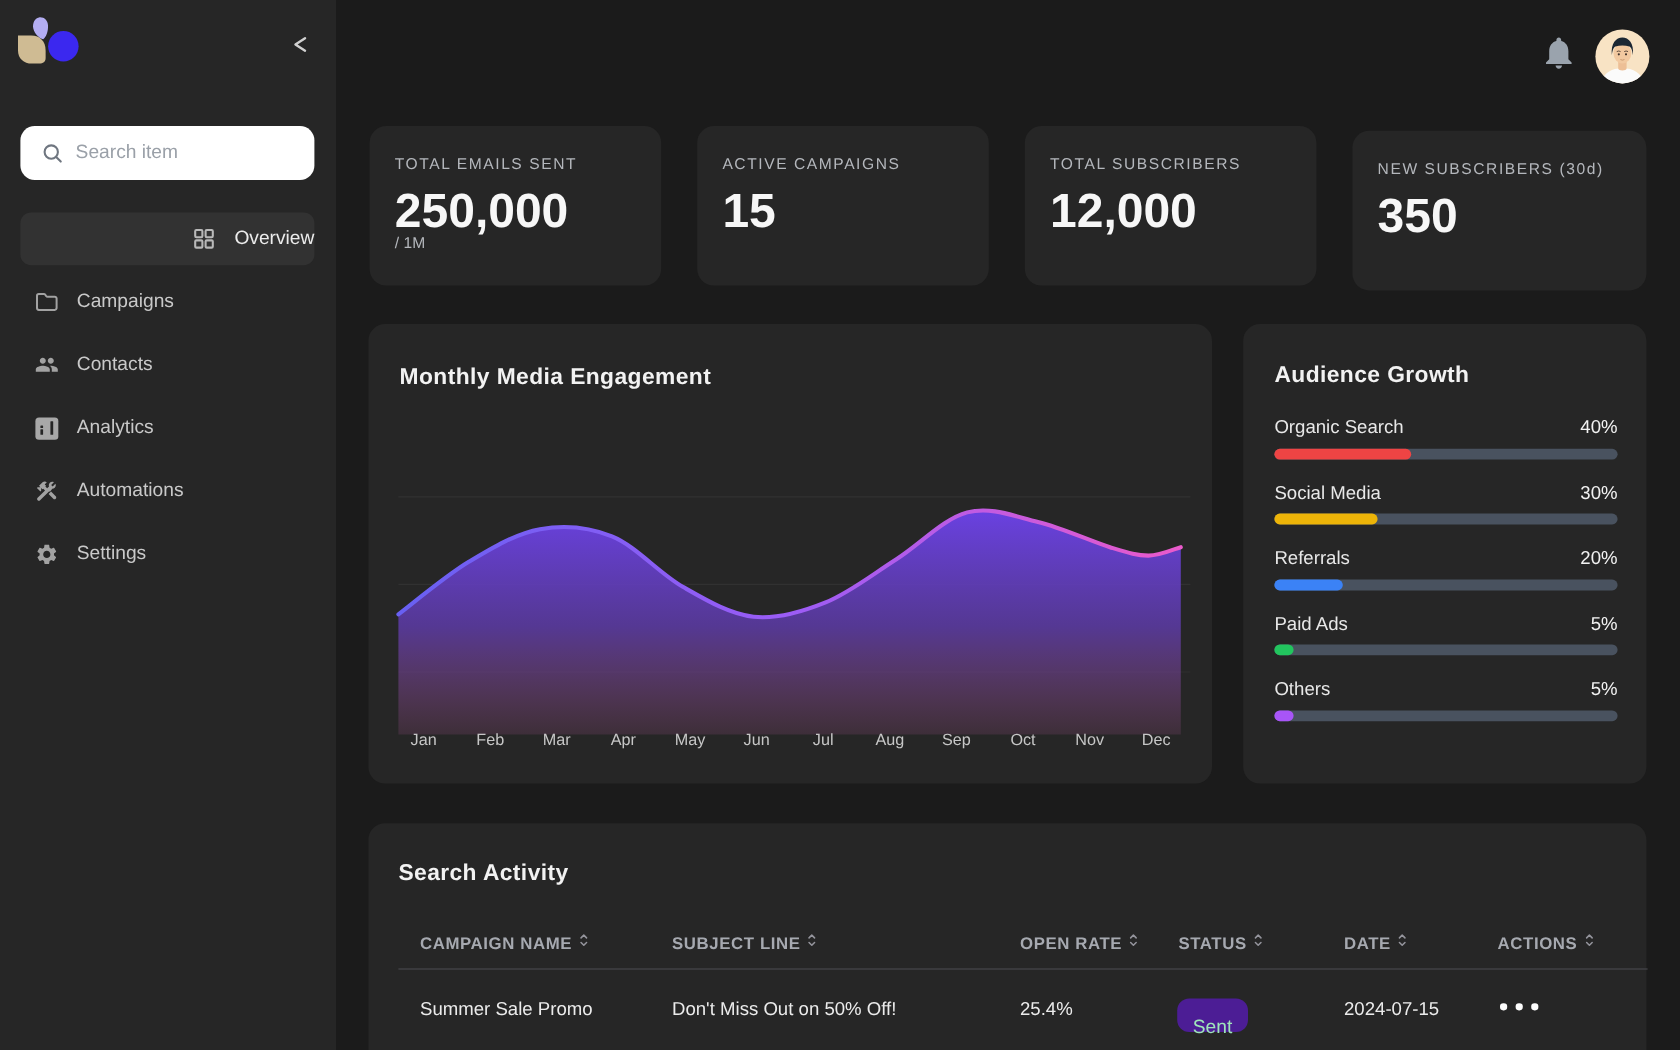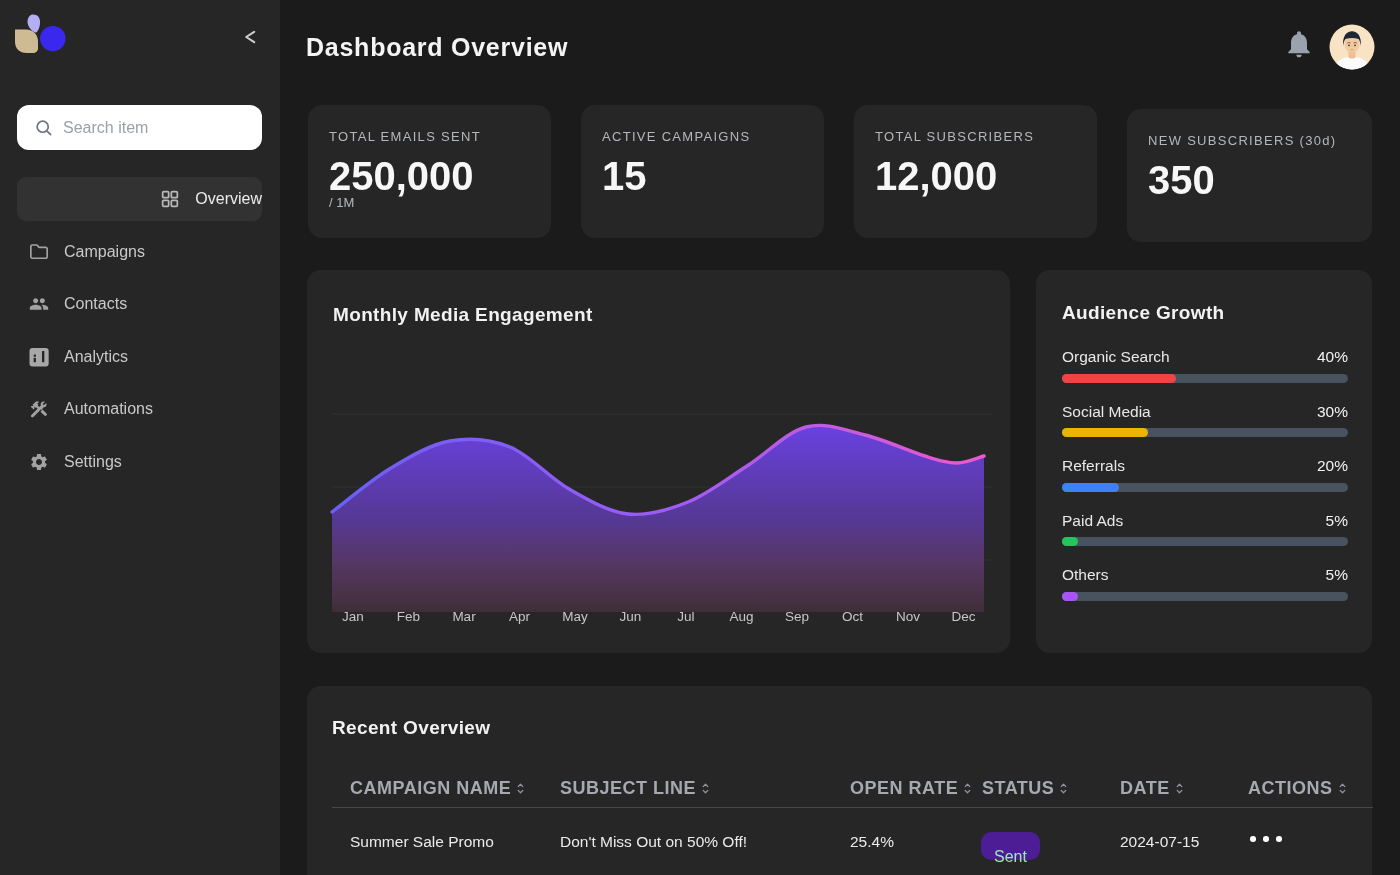--- a/index.html
+++ b/index.html
@@ -23,21 +23,21 @@
 .stat-label { position:absolute; left:21px; top:24px; font-size:13px; color:#b4b7bc; letter-spacing:1.3px; }
 .stat-value { position:absolute; left:21px; top:49px; font-size:40px; font-weight:700; color:#f7f7f7; }
 .stat-sub { position:absolute; left:21px; top:90px; font-size:13px; color:#b4b7bc; }
 .ctitle { font-size:19px; font-weight:700; color:#f2f2f2; position:absolute; letter-spacing:0.35px; }
 
 .arow-label { position:absolute; left:26px; font-size:15.5px; color:#e8e8e8; }
 .arow-val { position:absolute; right:24px; font-size:15.5px; color:#f2f2f2; }
 .track { position:absolute; left:26px; width:286px; height:9px; border-radius:5px; background:#49525f; }
 .fill { height:9px; border-radius:5px; }
 
-.th { position:absolute; font-size:18px; font-weight:700; color:#a6a9b0; letter-spacing:0.5px; top:0; display:flex; align-items:center; gap:6px; }
+.th { position:absolute; font-size:14px; font-weight:700; color:#a6a9b0; letter-spacing:0.5px; top:0; display:flex; gap:6px; }
 .td { position:absolute; font-size:15.5px; color:#ebebeb; top:0; }
 .pill { position:absolute; background:#4c1d95; color:#9fe5ba; font-size:16px; border-radius:10px;
   height:21px; line-height:21px; padding:14px 13px; }
 .dot { width:5.5px; height:5.5px; border-radius:50%; background:#fdfdfd; display:block; }
 </style>
 </head>
 <body>
 <div id="sidebar">
 
   <svg class="abs" style="left:0;top:0" width="80" height="64" viewBox="0 0 80 64">
@@ -94,21 +94,20 @@
   </div>
   <div class="nav" style="top:439.5px">
     <svg width="20" height="20" viewBox="0 0 24 24" fill="#a2a2a2">
         <path d="M19.14 12.94c.04-.3.06-.61.06-.94 0-.32-.02-.64-.07-.94l2.03-1.58c.18-.14.23-.41.12-.61l-1.92-3.32c-.12-.22-.37-.29-.59-.22l-2.39.96c-.5-.38-1.03-.7-1.62-.94l-.36-2.54c-.04-.24-.24-.41-.48-.41h-3.84c-.24 0-.43.17-.47.41l-.36 2.54c-.59.24-1.13.57-1.62.94l-2.39-.96c-.22-.08-.47 0-.59.22L2.74 8.87c-.12.21-.08.47.12.61l2.03 1.58c-.05.3-.09.63-.09.94s.02.64.07.94l-2.03 1.58c-.18.14-.23.41-.12.61l1.92 3.32c.12.22.37.29.59.22l2.39-.96c.5.38 1.03.7 1.62.94l.36 2.54c.05.24.24.41.48.41h3.84c.24 0 .44-.17.47-.41l.36-2.54c.59-.24 1.13-.56 1.62-.94l2.39.96c.22.08.47 0 .59-.22l1.92-3.32c.12-.22.07-.47-.12-.61l-2.01-1.58zM12 15.6c-1.98 0-3.6-1.62-3.6-3.6s1.62-3.6 3.6-3.6 3.6 1.62 3.6 3.6-1.62 3.6-3.6 3.6z"></path>
       </svg>
     Settings
   </div>
 </div>
 
 <div id="main">
-  <h1>Dashboard Overview</h1>
 
   <svg class="abs" style="left:1283px;top:28px" width="32" height="32" viewBox="0 0 24 24" fill="#9aa3ad">
       <path d="M12 22c1.1 0 2-.9 2-2h-4c0 1.1.9 2 2 2zm6-6v-5c0-3.07-1.63-5.64-4.5-6.32V4c0-.83-.67-1.5-1.5-1.5s-1.5.67-1.5 1.5v.68C7.64 5.36 6 7.92 6 11v5l-2 2v1h16v-1l-2-2z"></path>
     </svg>
 
   <svg class="abs" style="left:1329px;top:24px" width="46" height="46" viewBox="0 0 46 46">
     <defs>
         <clipPath id="av">
           <circle cx="23" cy="23" r="22.5"></circle>
         </clipPath>
@@ -205,21 +204,21 @@
         <div class="fill" style="width:5.5%;background:#22c55e"></div>
       </div>
     <div class="arow-label" style="top:296px">Others</div>
       <div class="arow-val" style="top:296px">5%</div>
     <div class="track" style="top:321.5px">
         <div class="fill" style="width:5.5%;background:#a855f7"></div>
       </div>
   </div>
 
   <div class="card" style="left:307px;top:686px;width:1065px;height:189px;border-bottom-left-radius:0;border-bottom-right-radius:0">
-    <div class="ctitle" style="left:25px;top:31px">Recent Overview</div>
+    <div class="ctitle" style="left:25px;top:31px">Search Activity</div>
     <div style="position:absolute;left:25px;top:92px;width:1041px;height:36px">
       <div class="th" style="left:18px">CAMPAIGN NAME <svg width="7" height="11" viewBox="0 0 7 11" fill="none" stroke="#94949c" stroke-width="1.3" stroke-linecap="round" stroke-linejoin="round">
             <path d="M1.2 3.6 L3.5 1.3 L5.8 3.6"></path>
             <path d="M1.2 7.4 L3.5 9.7 L5.8 7.4"></path>
           </svg></div>
       <div class="th" style="left:228px">SUBJECT LINE <svg width="7" height="11" viewBox="0 0 7 11" fill="none" stroke="#94949c" stroke-width="1.3" stroke-linecap="round" stroke-linejoin="round">
             <path d="M1.2 3.6 L3.5 1.3 L5.8 3.6"></path>
             <path d="M1.2 7.4 L3.5 9.7 L5.8 7.4"></path>
           </svg></div>
       <div class="th" style="left:518px">OPEN RATE <svg width="7" height="11" viewBox="0 0 7 11" fill="none" stroke="#94949c" stroke-width="1.3" stroke-linecap="round" stroke-linejoin="round">

